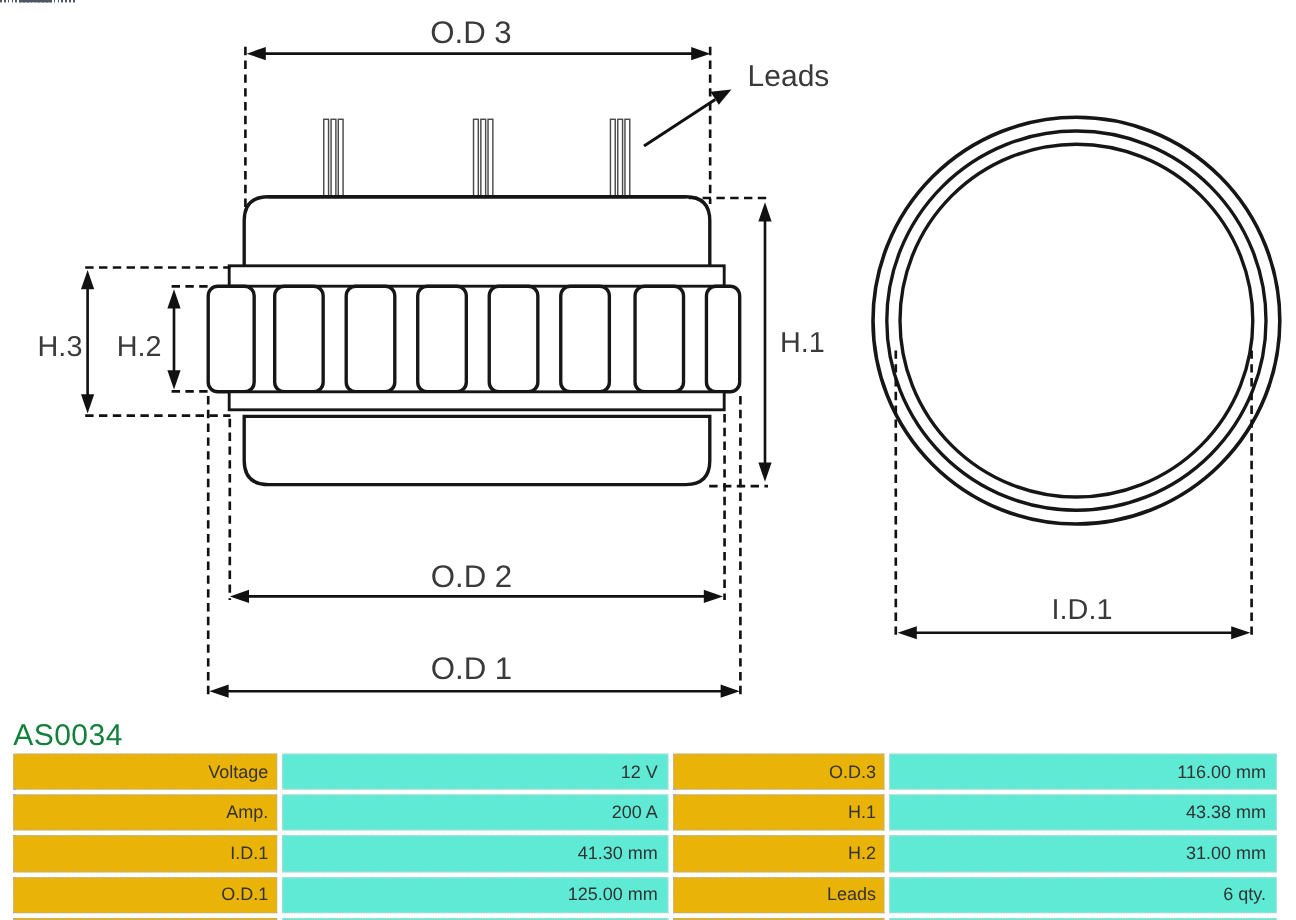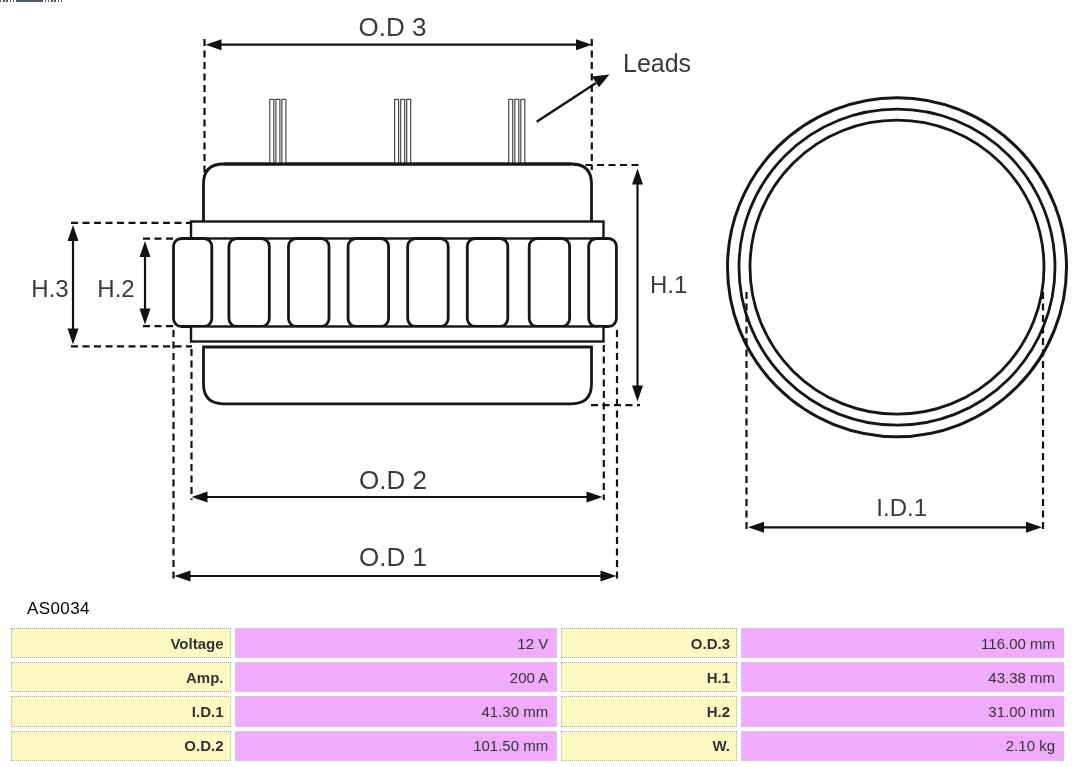--- a/index.html
+++ b/index.html
@@ -1,25 +1,25 @@
 <!DOCTYPE html>
 <html><head>
 <meta charset="utf-8">
 <style>
 html,body{margin:0;padding:0;background:#fff;}
 body{width:1080px;height:767px;overflow:hidden;position:relative;font-family:"Liberation Sans",sans-serif;}
 #artifact1{position:absolute;left:0;top:0;width:64px;height:1.8px;background:repeating-linear-gradient(90deg,#4d5862 0 1.4px,rgba(255,255,255,0) 1.4px 3.2px);}
 #artifact2{position:absolute;left:16px;top:0;width:27px;height:1.8px;background:#4d5862;}
 #diag{position:absolute;left:0;top:0;}
-#code{position:absolute;left:27px;font-size:17px;letter-spacing:0.4px;color:#000000;top:598.5px;}
+#code{position:absolute;left:11px;font-size:25px;letter-spacing:0.4px;color:#15803d;top:598.5px;}
 #tblwrap{position:absolute;left:7px;top:624px;width:1066px;}
 table{border-collapse:separate;border-spacing:4px;table-layout:fixed;width:1061px;}
 td{height:28.2px;font-size:15px;color:#333;text-align:right;vertical-align:middle;overflow:hidden;white-space:nowrap;}
-td.l{background:#fef9c3;border:1px dotted #aeaeae;padding:0 6px 0 0;font-weight:bold;}
-td.v{background:#f0abfc;border:1px dotted #d2d2d2;padding:0 8px 0 0;}
+td.l{background:#eab308;border:1px dotted #aeaeae;padding:0 6px 0 0;}
+td.v{background:#5eead4;border:1px dotted #d2d2d2;padding:0 8px 0 0;}
 </style>
 </head>
 <body>
 <div id="artifact1"></div>
 <div id="artifact2"></div>
 <svg id="diag" width="1080" height="600" viewBox="0 0 1080 600">
 <g fill="none" stroke="#161616">
 
   <path d="M223.5 164 H571.5 Q591.5 164 591.5 184 V232 H203.5 V184 Q203.5 164 223.5 164 Z" fill="#fff" stroke-width="2.8"></path>
 
@@ -136,20 +136,26 @@
           <td class="l">H.1</td>
           <td class="v">43.38 mm</td>
         </tr>
 <tr>
           <td class="l">I.D.1</td>
           <td class="v">41.30 mm</td>
           <td class="l">H.2</td>
           <td class="v">31.00 mm</td>
         </tr>
 <tr>
+          <td class="l">O.D.1</td>
+          <td class="v">125.00 mm</td>
+          <td class="l">Leads</td>
+          <td class="v">6 qty.</td>
+        </tr>
+<tr>
           <td class="l">O.D.2</td>
           <td class="v">101.50 mm</td>
           <td class="l">W.</td>
           <td class="v">2.10 kg</td>
         </tr>
 </tbody>
     </table>
 </div>
 
 </body></html>

